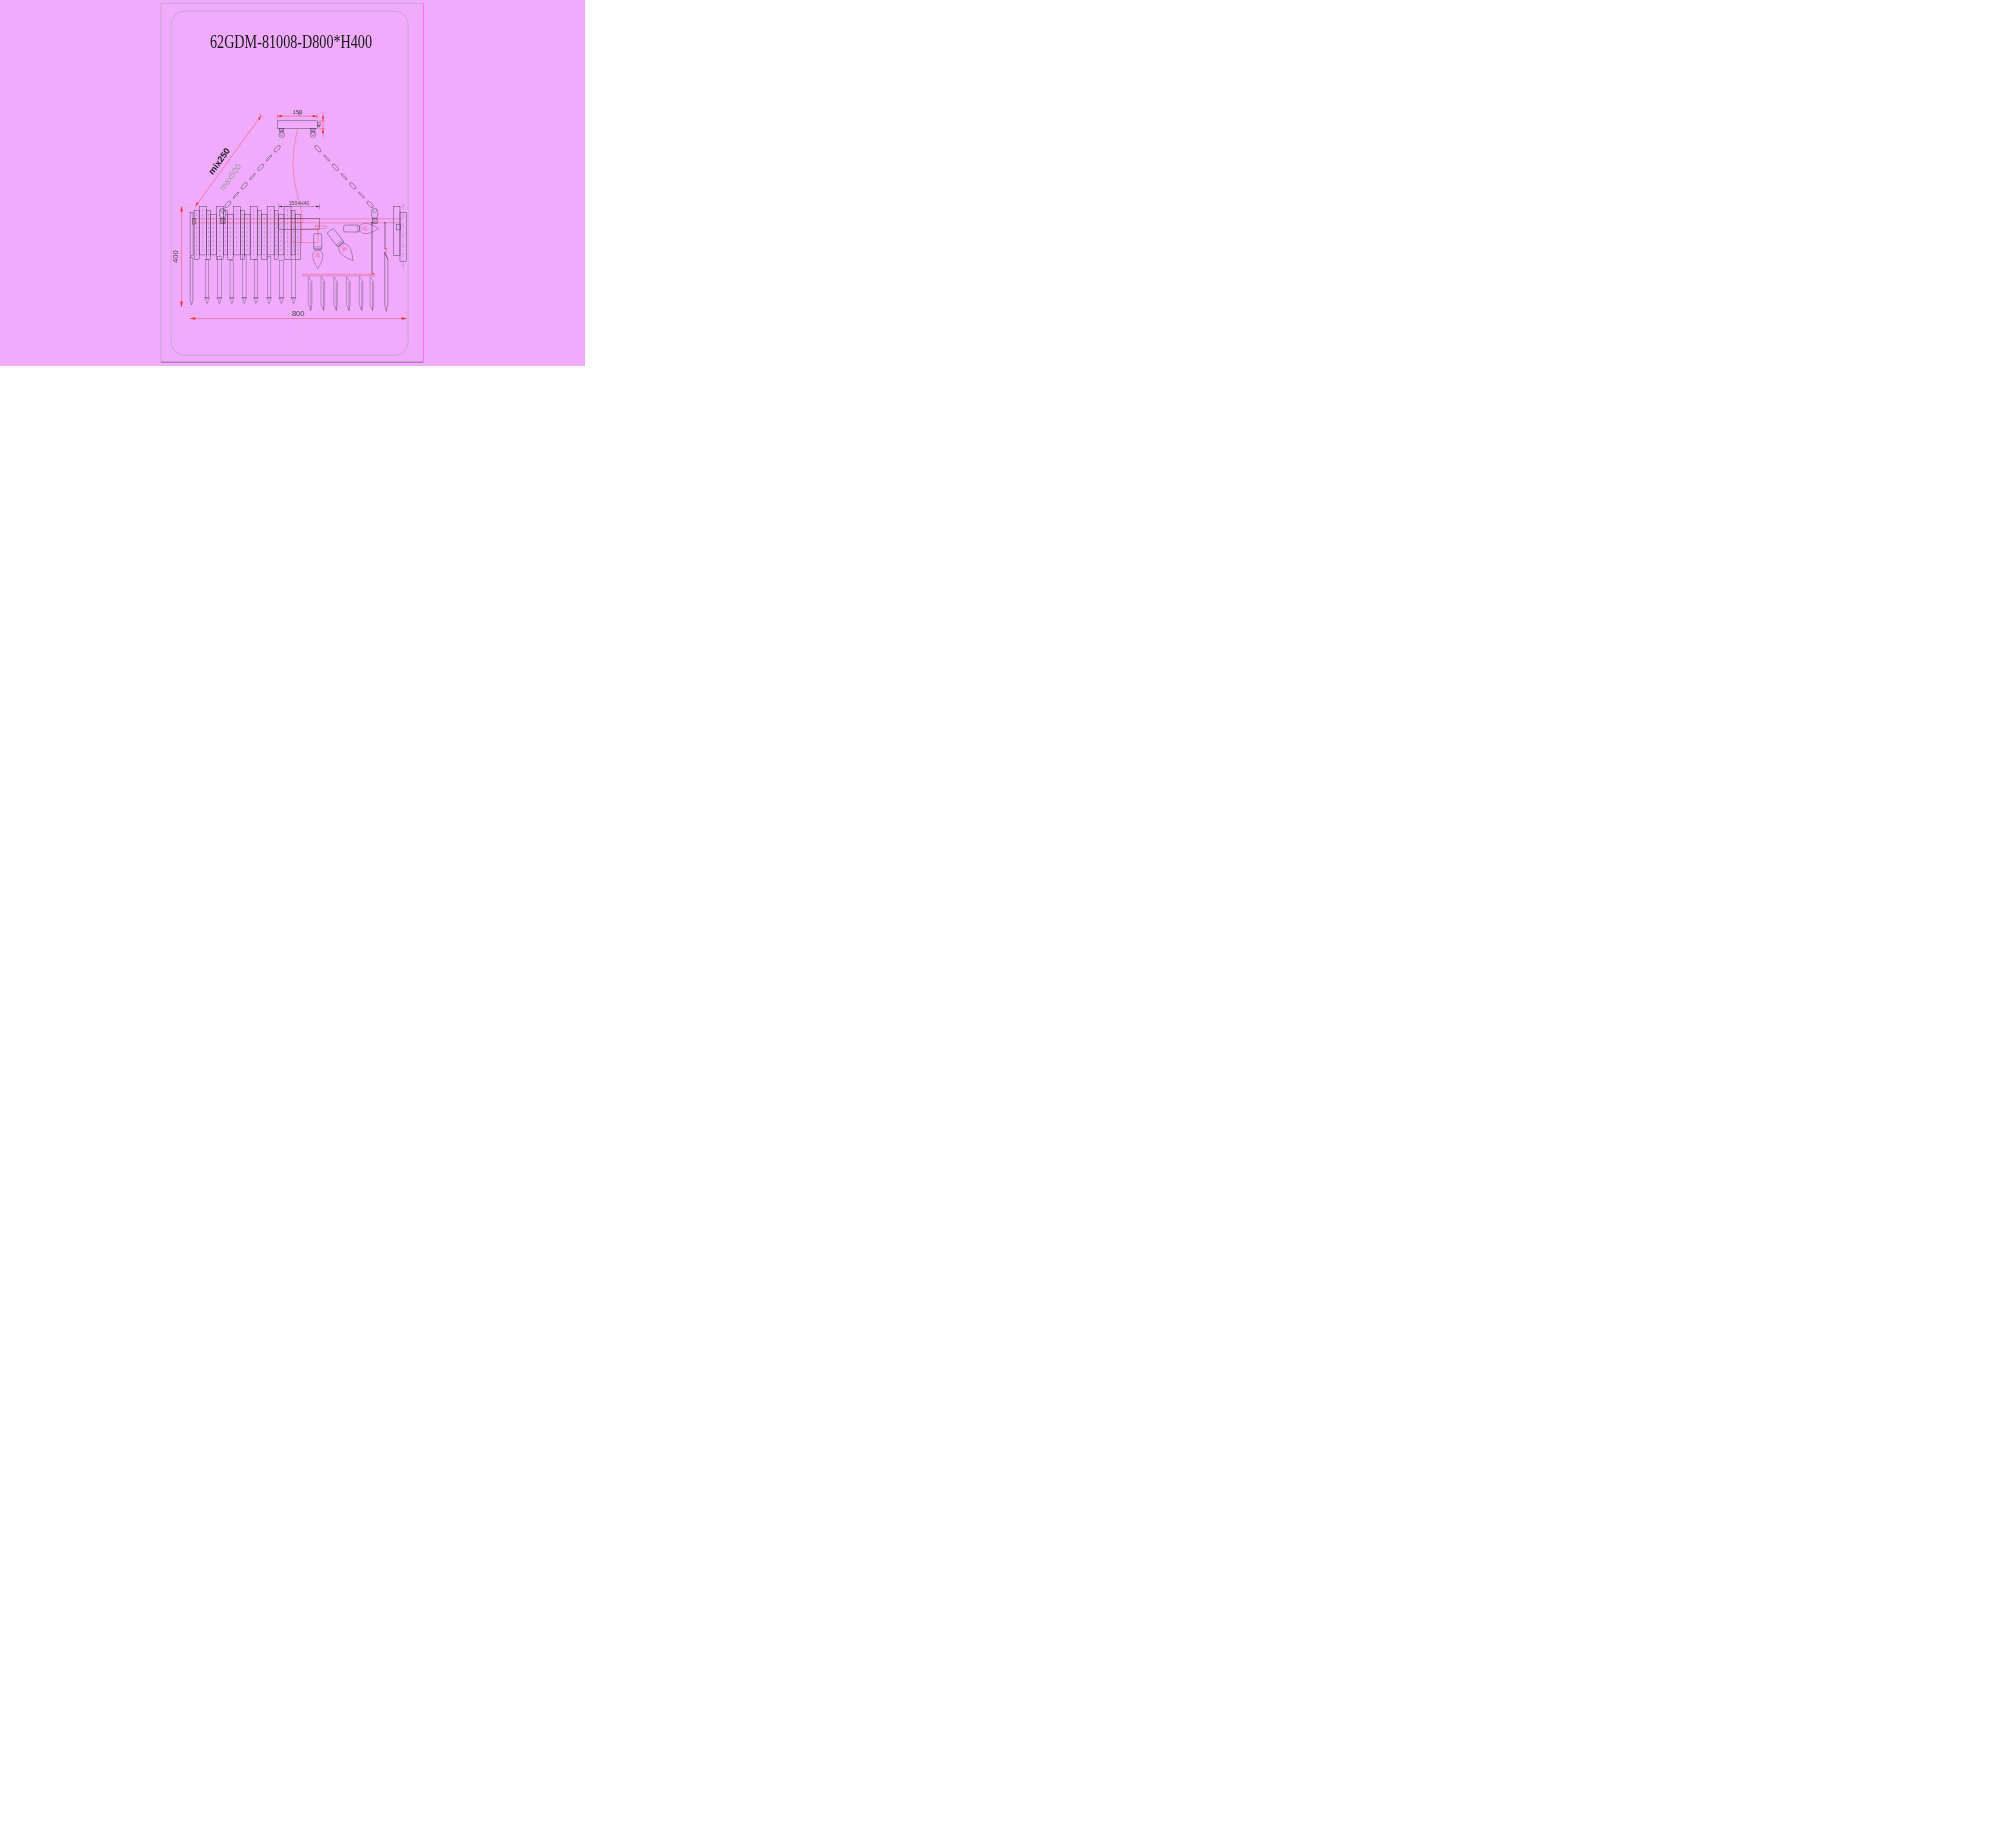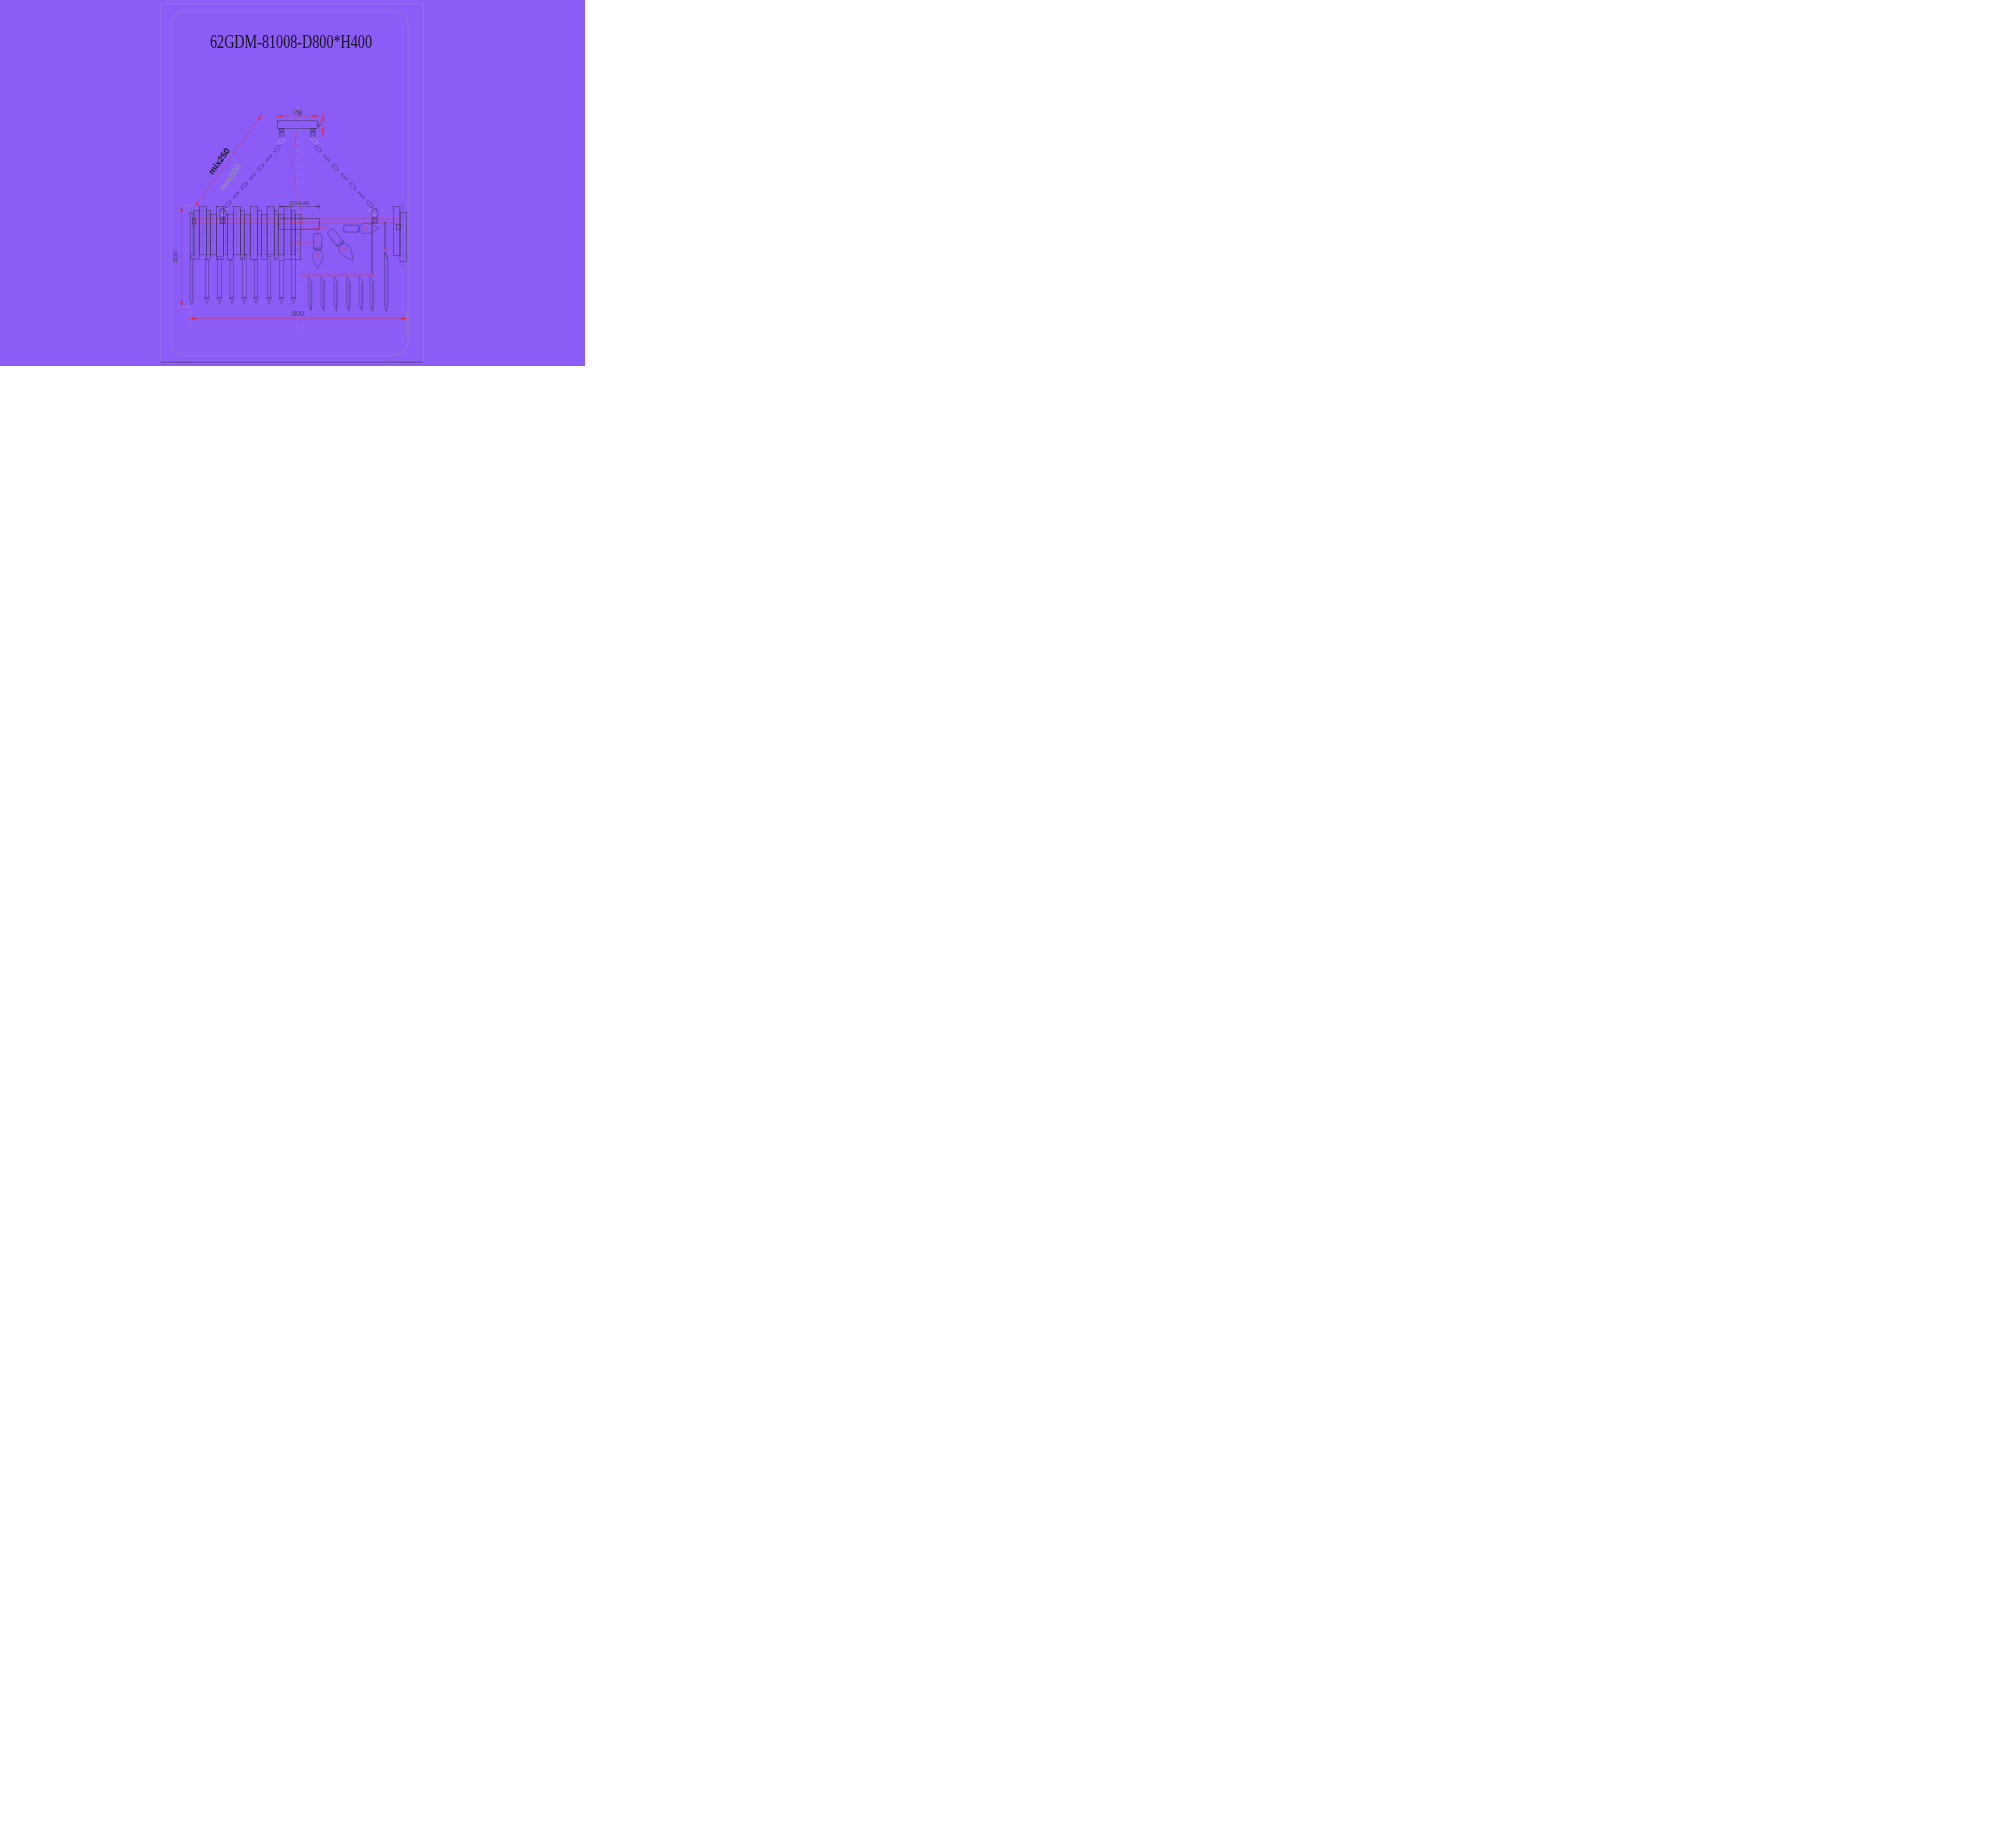--- a/index.html
+++ b/index.html
@@ -1,16 +1,16 @@
 <!DOCTYPE html>
 <html style="--structure_black: #1f1f1f; --structure_red: #e03030; --dimension_red: #ee2222; --extension_red: #f0a0a0; --centerline_pink: #e7a5a5; --ghost_gray: #c4c4c4; --page_border_gray: #9b9b9b; --page_border_bottom: #3d3d3d; --page_border_magenta: #ff4dff; --paper_white: #ffffff;font-size:6.4px"><head>
 <meta charset="utf-8">
 <style>
   html,body{margin:0;padding:0;background:#ffffff;}
-  .stage{position:relative;width:585px;height:366px;background:#8b5cf6;overflow:hidden;
+  .stage{position:relative;width:585px;height:366px;background:#f0abfc;overflow:hidden;
          font-family:"Liberation Sans",sans-serif;}
   svg{position:absolute;left:0;top:0;}
   .ink   {stroke:var(--structure_black,#1f1f1f);fill:none;stroke-width:.9;}
   .inkthin{stroke:var(--structure_black,#1f1f1f);fill:none;stroke-width:.65;}
   .red   {stroke:var(--structure_red,#e03030);fill:none;stroke-width:.75;}
   .dim   {stroke:var(--dimension_red,#ee2222);fill:none;stroke-width:.85;}
   .dimf  {fill:var(--dimension_red,#ee2222);stroke:none;}
   .ext   {stroke:var(--extension_red,#f0a0a0);fill:none;stroke-width:.6;}
   .ghost {stroke:var(--ghost_gray,#c4c4c4);fill:none;stroke-width:.9;}
   .cl    {stroke:var(--centerline_pink,#e7a5a5);fill:none;stroke-width:.6;stroke-dasharray:10 4 2 4;}

